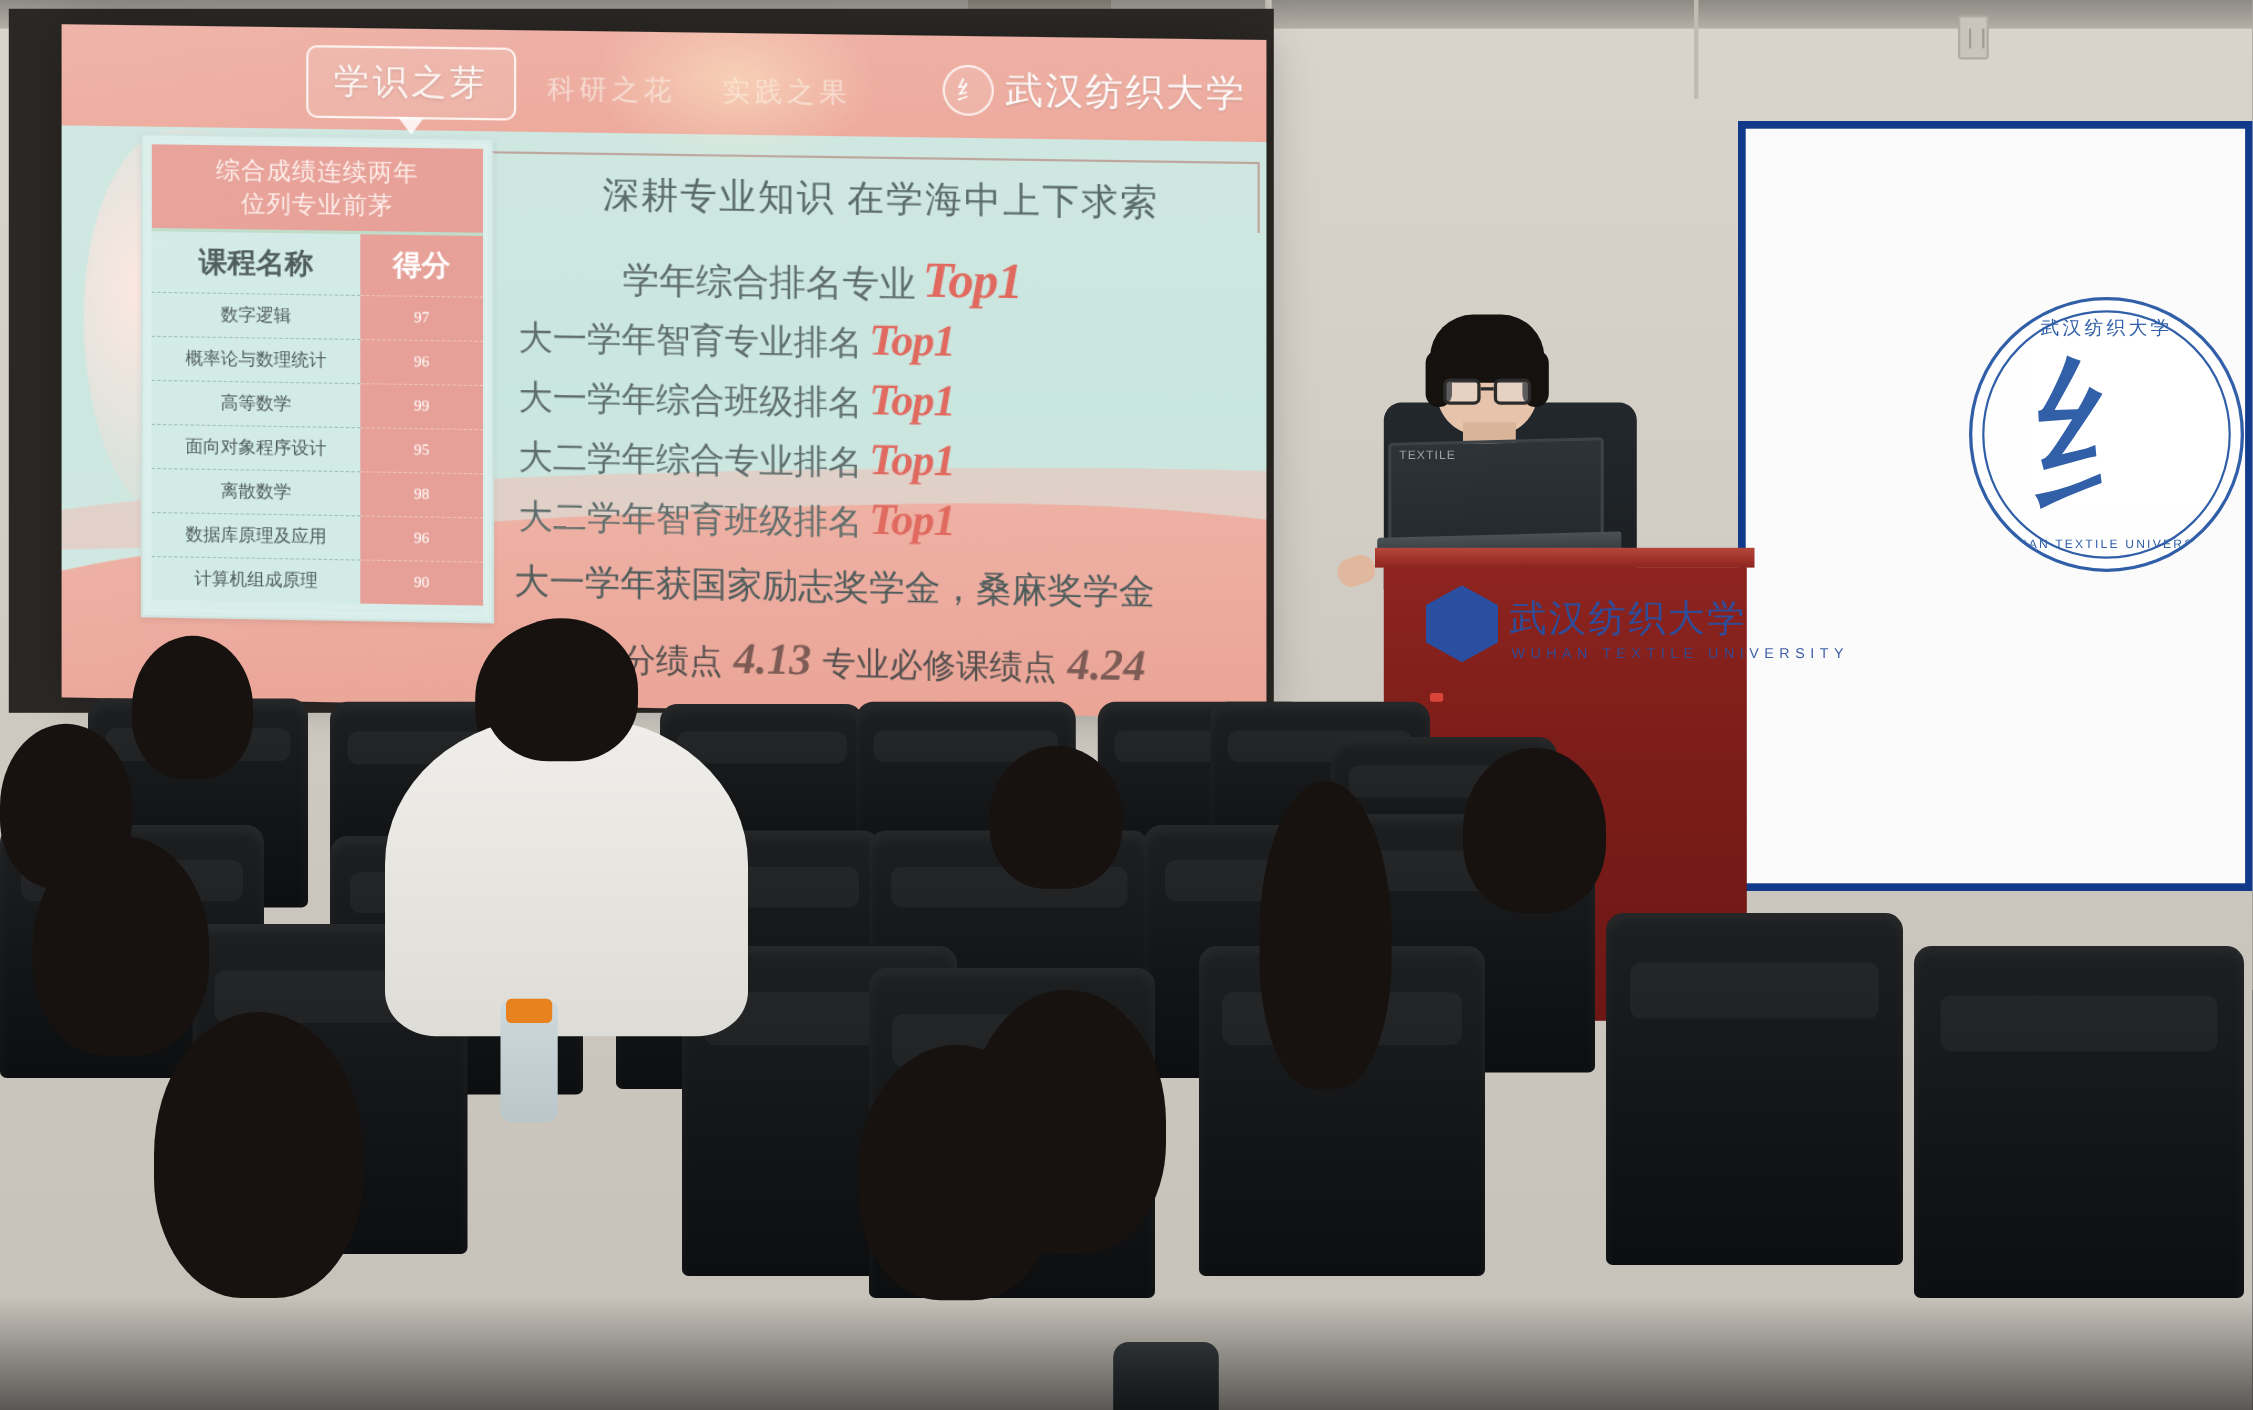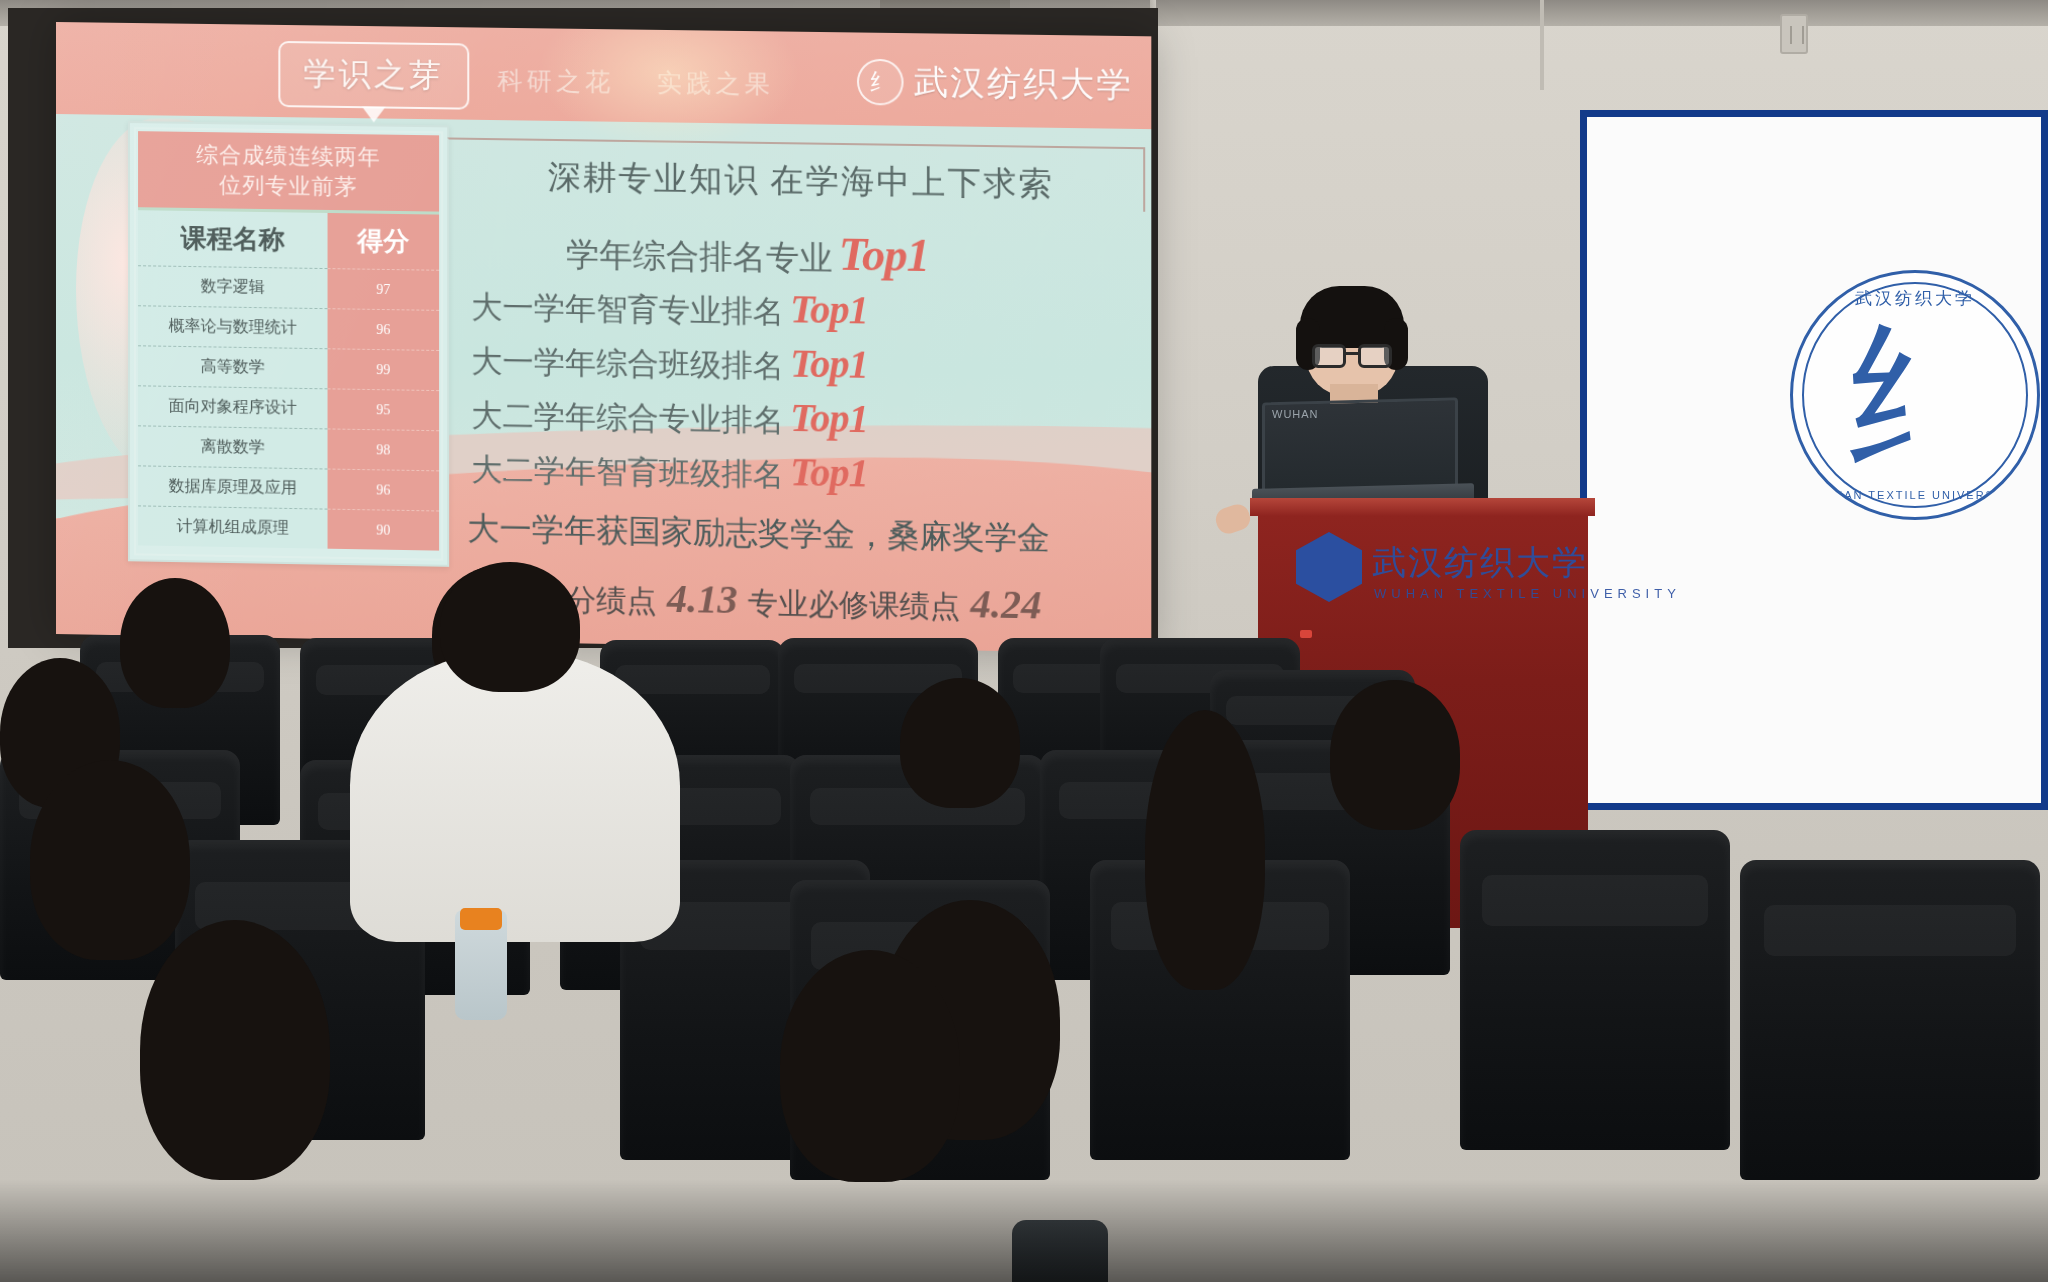--- a/index.html
+++ b/index.html
@@ -349,21 +349,21 @@
   <div class="sp-head"></div>
   <div class="sp-neck"></div>
   <div class="sp-hair"></div>
   <div class="sp-hair2"></div>
   <div class="sp-hair3"></div>
   <div class="sp-glass-l"></div>
   <div class="sp-glass-r"></div>
   <div class="sp-bridge"></div>
 
   <div class="lap-screen"></div>
-  <div class="lap-logo">WUHAN</div>
+  <div class="lap-logo">TEXTILE</div>
   <div class="lap-base"></div>
   <div class="sp-hand"></div>
 
   <div class="podium"></div>
   <div class="podium-top"></div>
   <div class="podium-emblem"></div>
   <div class="podium-text-cn">武汉纺织大学</div>
   <div class="podium-text-en">WUHAN TEXTILE UNIVERSITY</div>
   <div class="podium-led"></div>
 

